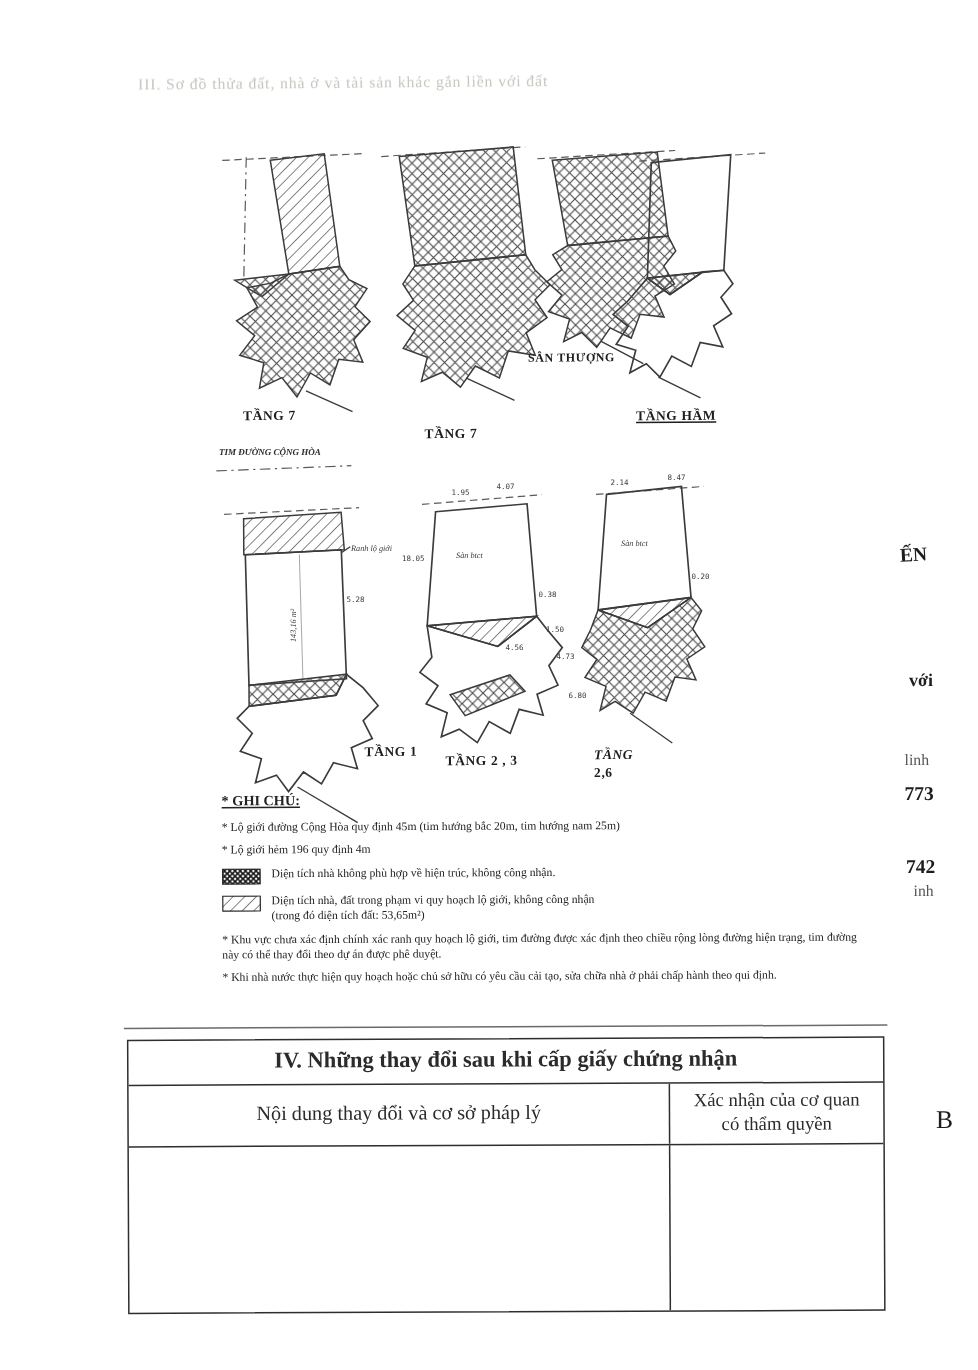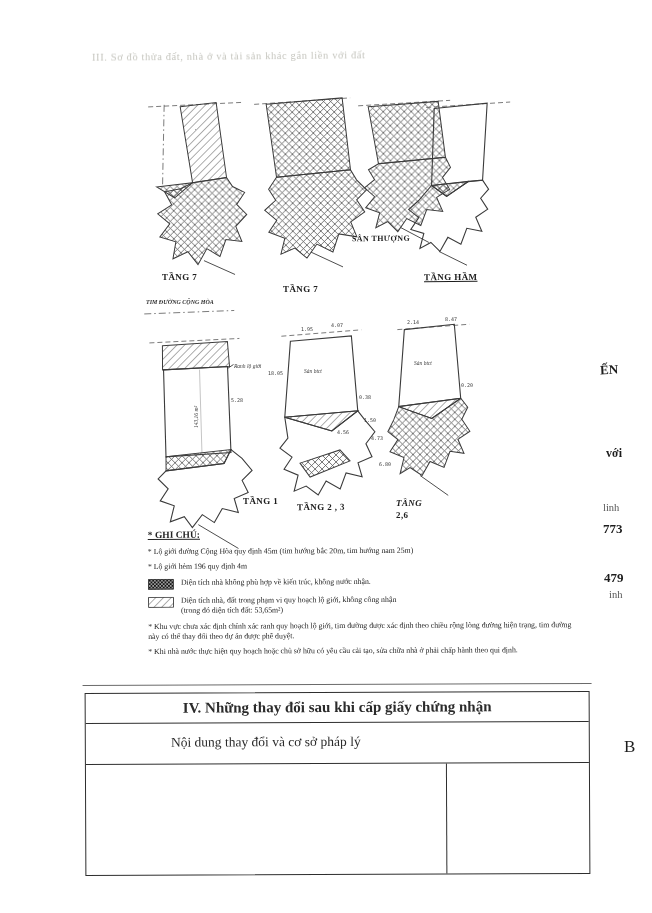--- a/index.html
+++ b/index.html
@@ -163,46 +163,47 @@
 <span class="dim-t" style="left:445px;top:316px;">8.47</span>
 
 <div class="abs legend">
   <div class="legend-title">* GHI CHÚ:</div>
   <p class="lg">* Lộ giới đường Cộng Hòa quy định 45m (tim hướng bắc 20m, tim hướng nam 25m)</p>
   <p class="lg">* Lộ giới hẻm 196 quy định 4m</p>
   <div class="lg-row">
     <svg class="sw" viewBox="0 0 26 11">
         <rect x="0.5" y="0.5" width="25" height="10" fill="url(#hxd)"></rect>
       </svg>
-    <span>Diện tích nhà không phù hợp về kiến trúc, không nước nhận.</span>
+    <span>Diện tích nhà không phù hợp về hiện trúc, không công nhận.</span>
   </div>
   <div class="lg-row">
     <svg class="sw" viewBox="0 0 26 11">
         <rect x="0.5" y="0.5" width="25" height="10" fill="url(#hd)"></rect>
       </svg>
     <span>
       <span>Diện tích nhà, đất trong phạm vi quy hoạch lộ giới, không công nhận</span>
       <span class="ind">(trong đó diện tích đất: 53,65m²)</span>
     </span>
   </div>
   <p class="lg">* Khu vực chưa xác định chính xác ranh quy hoạch lộ giới, tim đường được xác định theo chiều rộng lòng đường hiện trạng, tim đường này có thể thay đổi theo dự án được phê duyệt.</p>
   <p class="lg">* Khi nhà nước thực hiện quy hoạch hoặc chủ sở hữu có yêu cầu cải tạo, sửa chữa nhà ở phải chấp hành theo qui định.</p>
 </div>
 
 <div class="abs cert-table">
   <div class="tline"></div>
   <div class="t-head">IV. Những thay đổi sau khi cấp giấy chứng nhận</div>
   <div class="t-cols">
     <div class="t-col1">Nội dung thay đổi và cơ sở pháp lý</div>
+    <div class="t-col2">Xác nhận của cơ quan có thẩm quyền</div>
   </div>
   <div class="t-body">
     <div class="t-b1"></div>
     <div class="t-b2"></div>
   </div>
 </div>
 
 <div class="abs edge e-bold" style="left:600px;top:362px;font-size:13px;transform:rotate(-3deg);">ẾN</div>
 <div class="abs edge e-bold" style="left:606px;top:446px;font-size:12px;text-align:center;">với</div>
 <div class="abs edge e-bold" style="left:603px;top:483px;font-size:13px;margin-top:38px;">773</div>
 <div class="abs edge e-gray" style="left:603px;top:502px;font-size:10.5px;">linh</div>
-<div class="abs edge e-bold" style="left:604px;top:570px;font-size:13px;">479</div>
+<div class="abs edge e-bold" style="left:604px;top:570px;font-size:13px;">742</div>
 <div class="abs edge e-gray" style="left:609px;top:589px;font-size:10.5px;">inh</div>
 <div class="abs edge" style="left:624px;top:737px;font-size:17px;">B</div>
 
 </body></html>

